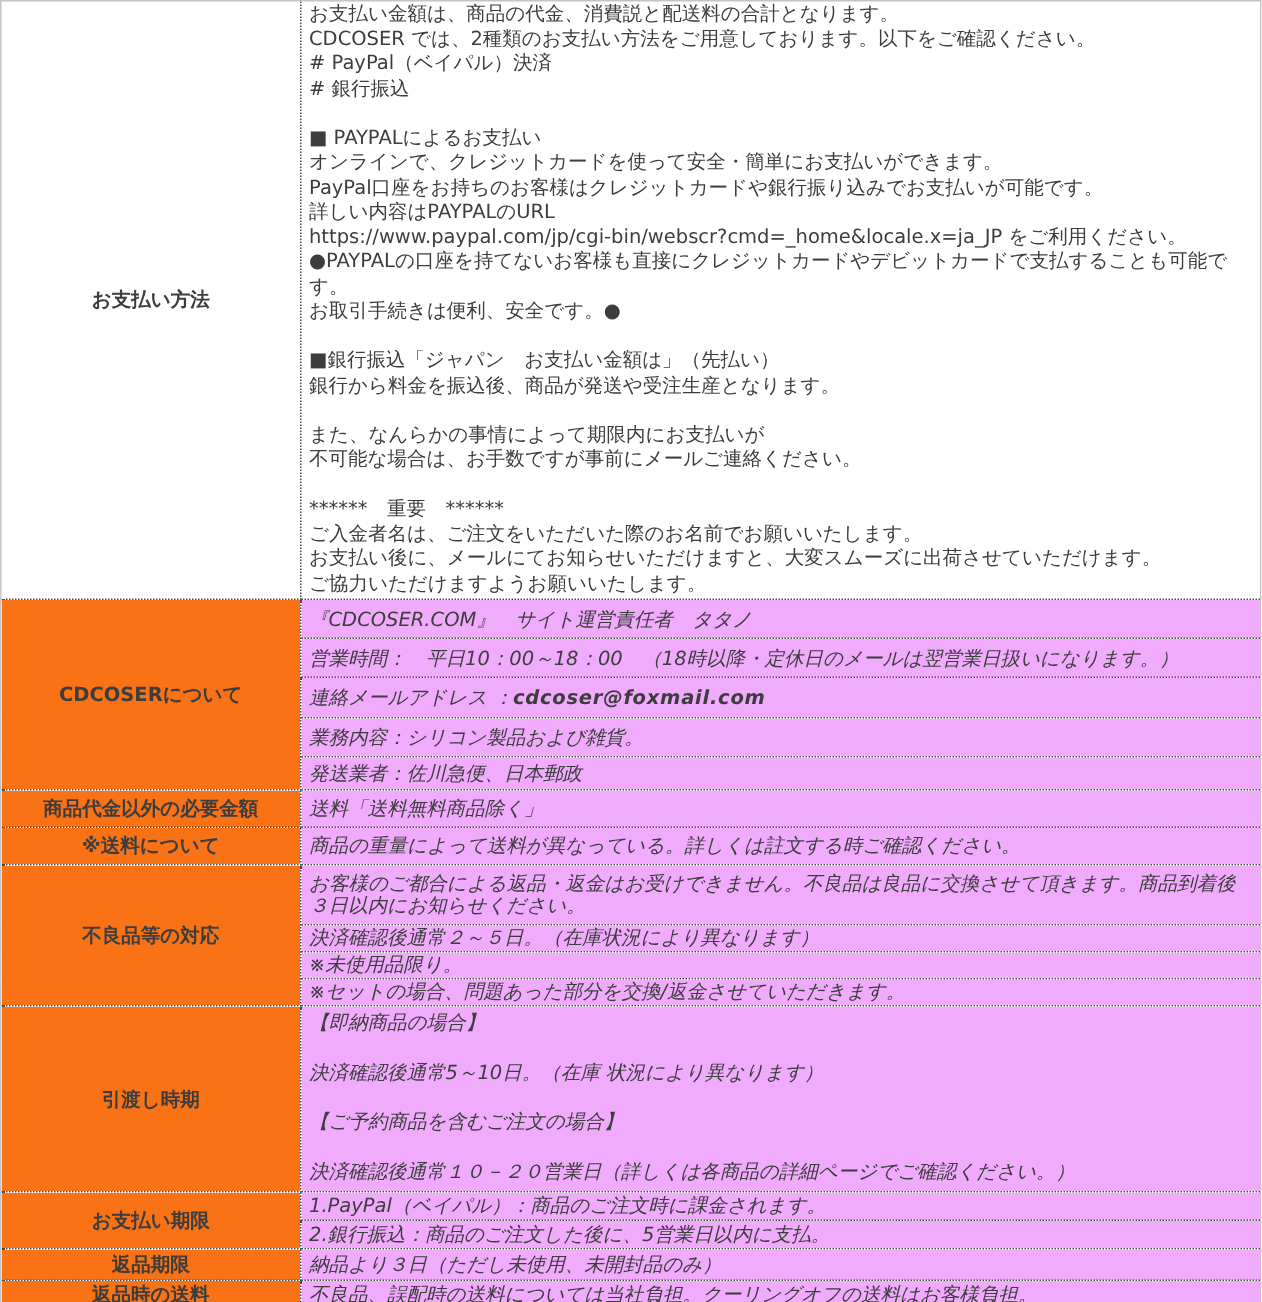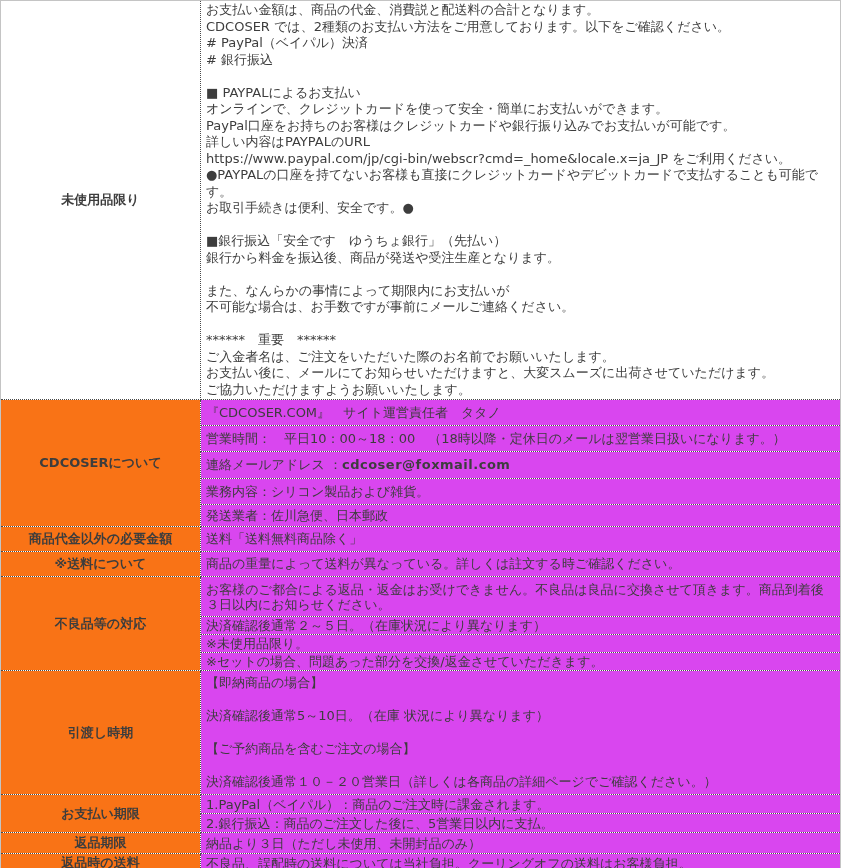--- a/index.html
+++ b/index.html
@@ -26,49 +26,49 @@
     font-weight:bold;
     background:#f97316;
     padding:0 2px;
   }
   td.hdr.white{background:#ffffff;}
   td.content{
     background:#ffffff;
     padding:1px 5px;
     text-align:left;
   }
-  td.content.tint{background:#d946ef;}
+  td.content.tint{background:#f0abfc;font-style:italic;}
   .lines div{line-height:16.5px;min-height:16.5px;white-space:pre-wrap;}
   .vtop{vertical-align:top;padding-top:2px;}
   .tight{line-height:15px;padding-top:0;padding-bottom:0;}
   .email{font-weight:bold;letter-spacing:0.5px;}
 </style>
 </head>
 <body>
 
 <table class="info">
 
   <tbody>
       <tr style="height:396px;">
-    <td class="hdr white">未使用品限り</td>
+    <td class="hdr white">お支払い方法</td>
     <td class="content vtop lines">
           <div>お支払い金額は、商品の代金、消費説と配送料の合計となります。</div>
           <div>CDCOSER では、2種類のお支払い方法をご用意しております。以下をご確認ください。</div>
           <div># PayPal（ベイパル）決済</div>
           <div># 銀行振込</div>
           <div>&nbsp;</div>
           <div>■ PAYPALによるお支払い</div>
           <div>オンラインで、クレジットカードを使って安全・簡単にお支払いができます。</div>
           <div>PayPal口座をお持ちのお客様はクレジットカードや銀行振り込みでお支払いが可能です。</div>
           <div>詳しい内容はPAYPALのURL</div>
           <div>https://www.paypal.com/jp/cgi-bin/webscr?cmd=_home&amp;locale.x=ja_JP をご利用ください。</div>
           <div>●PAYPALの口座を持てないお客様も直接にクレジットカードやデビットカードで支払することも可能です。</div>
           <div>お取引手続きは便利、安全です。●</div>
           <div>&nbsp;</div>
-          <div>■銀行振込「安全です　ゆうちょ銀行」（先払い）</div>
+          <div>■銀行振込「ジャパン　お支払い金額は」（先払い）</div>
           <div>銀行から料金を振込後、商品が発送や受注生産となります。</div>
           <div>&nbsp;</div>
           <div>また、なんらかの事情によって期限内にお支払いが</div>
           <div>不可能な場合は、お手数ですが事前にメールご連絡ください。</div>
           <div>&nbsp;</div>
           <div>******　重要　******</div>
           <div>ご入金者名は、ご注文をいただいた際のお名前でお願いいたします。</div>
           <div>お支払い後に、メールにてお知らせいただけますと、大変スムーズに出荷させていただけます。</div>
           <div>ご協力いただけますようお願いいたします。</div>
         </td>

